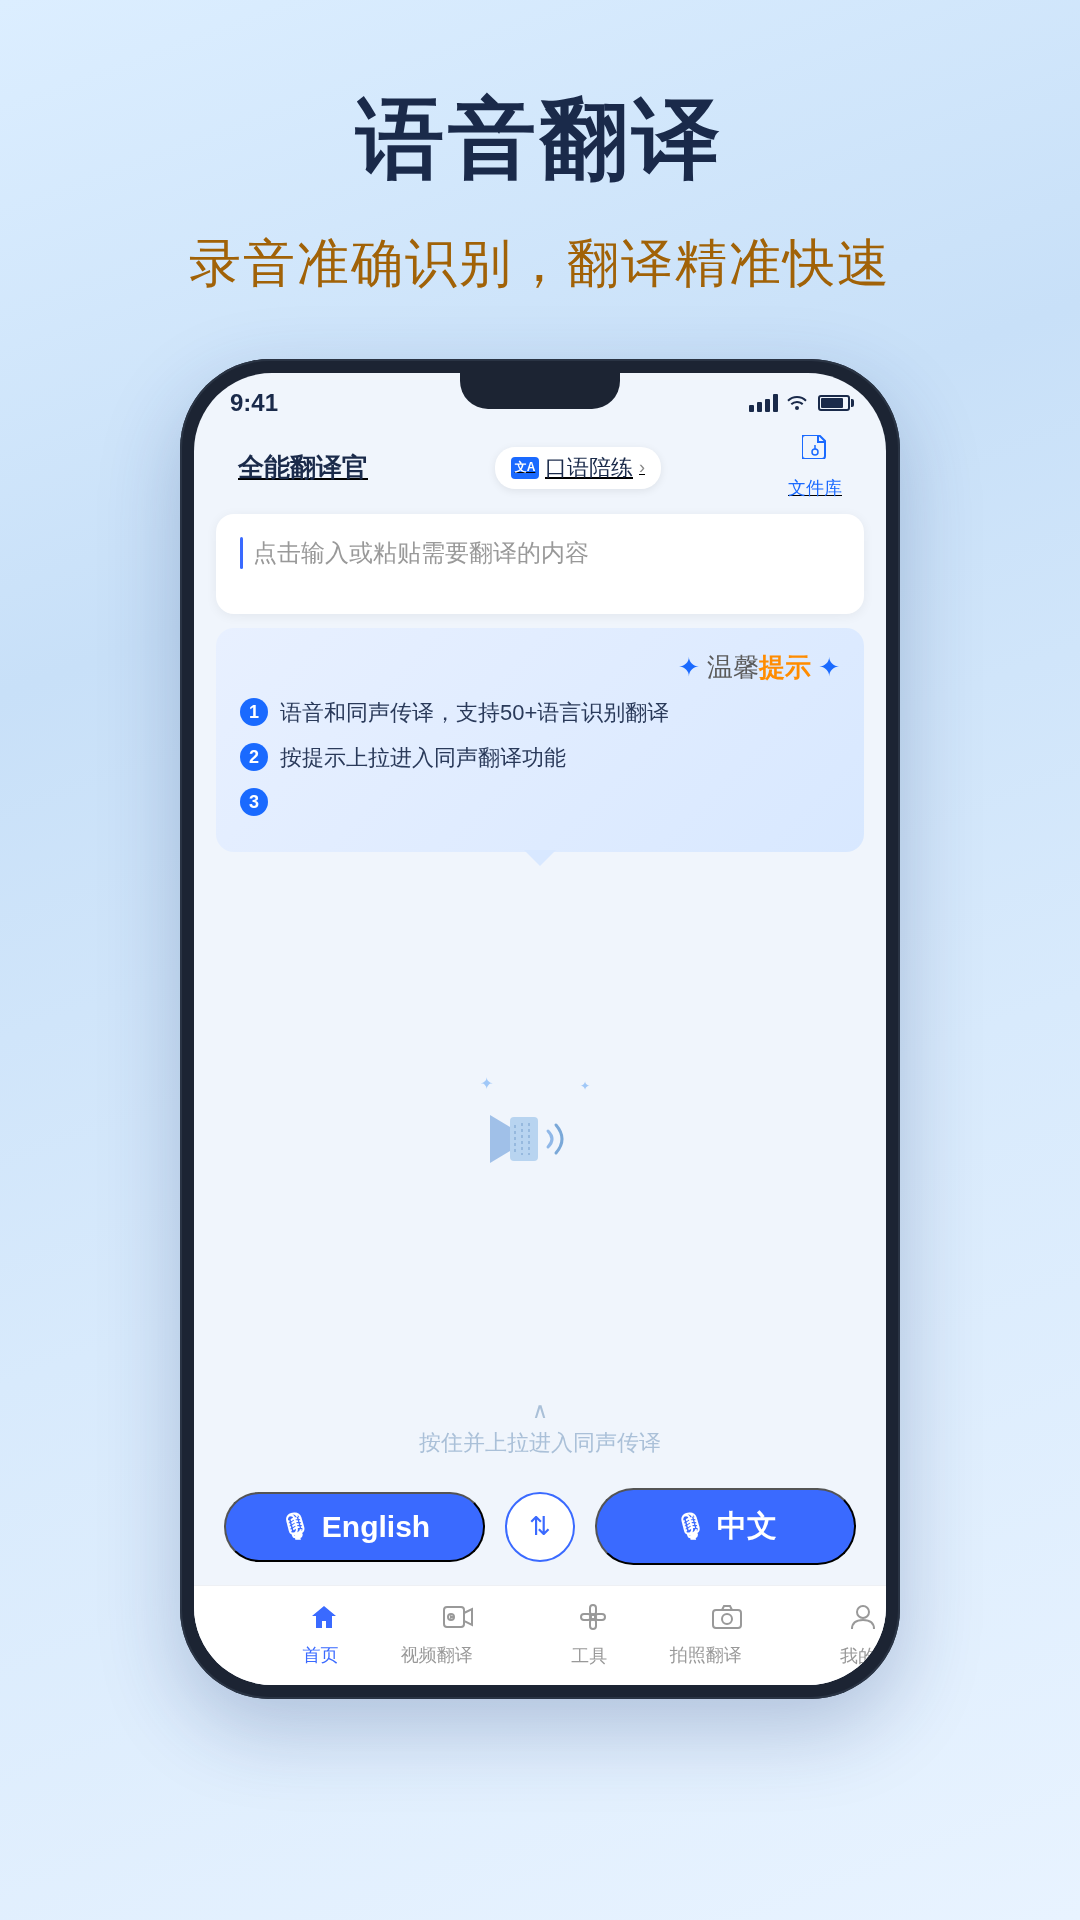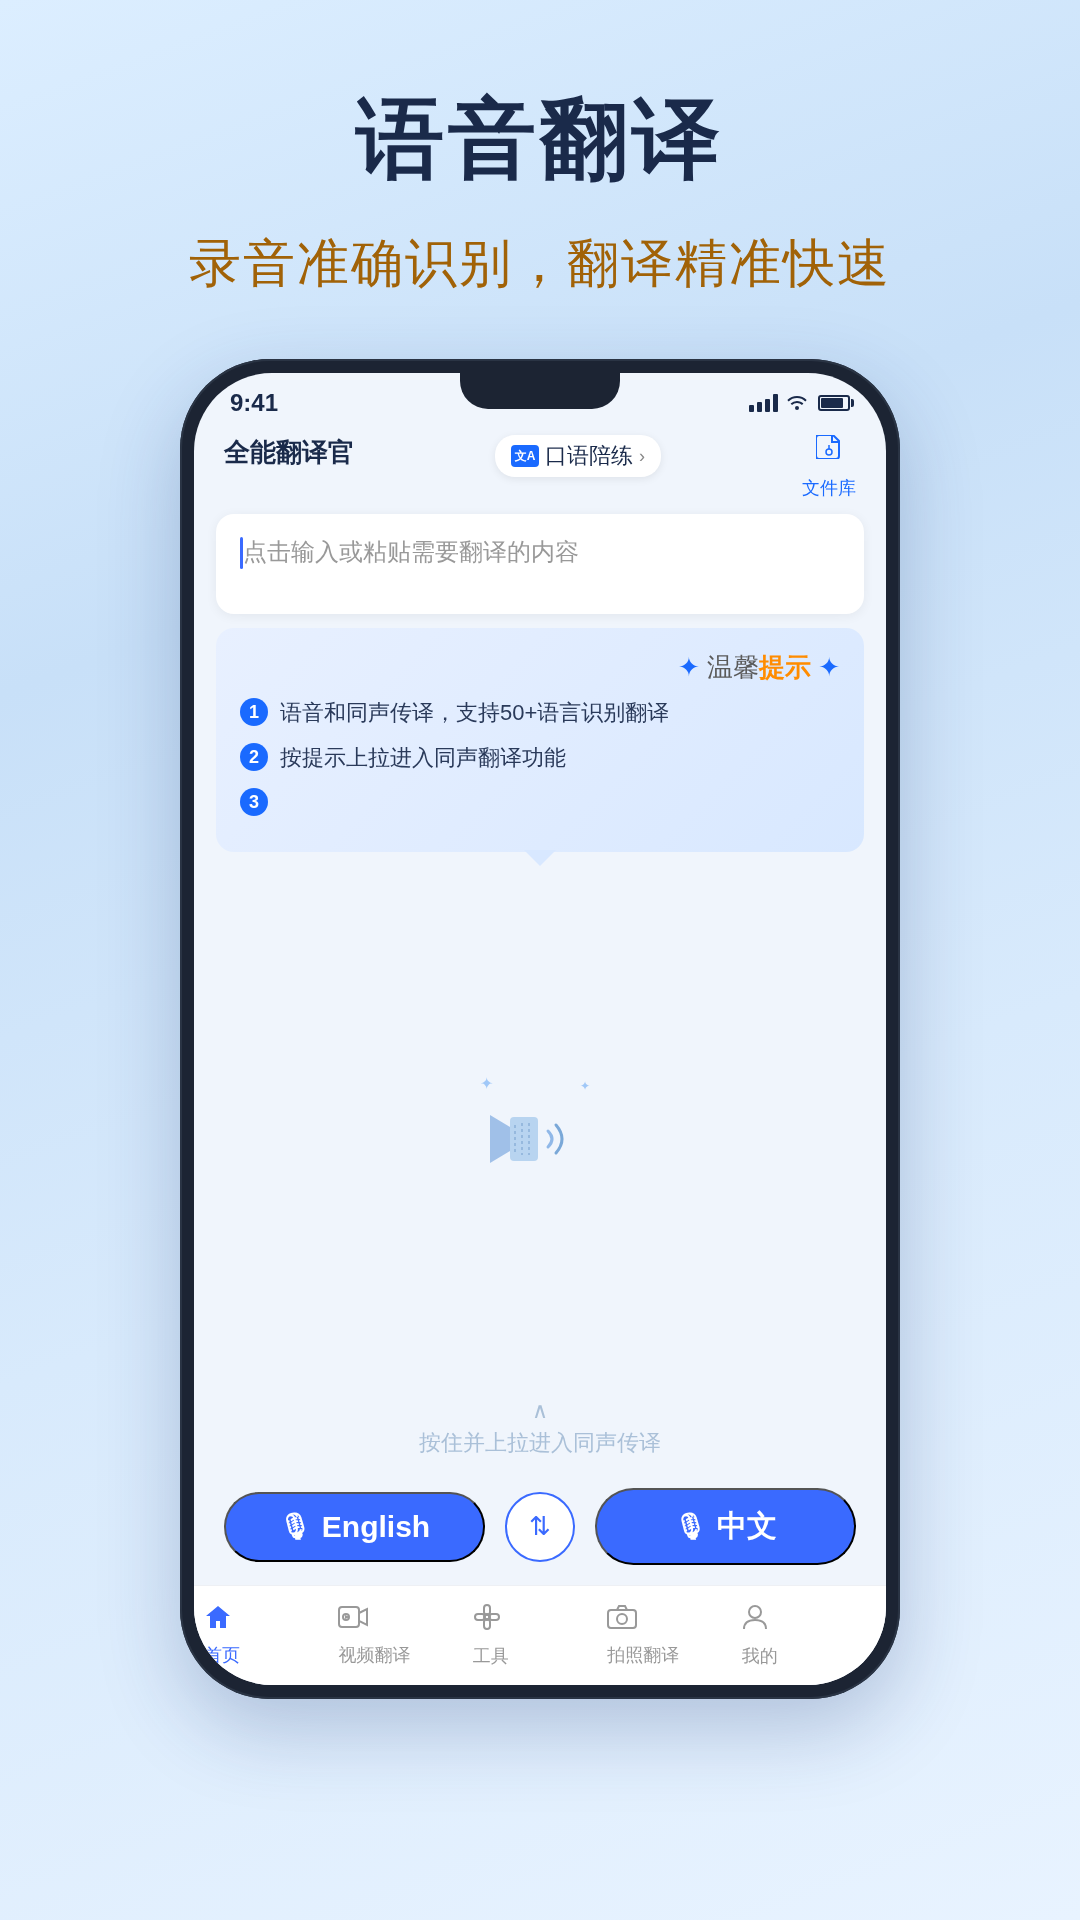--- a/index.html
+++ b/index.html
@@ -132,24 +132,25 @@
       top: 1px;
       bottom: 1px;
       width: 80%;
       background: #1a2a4a;
       border-radius: 1px;
     }
 
     
     .app-header {
       display: flex;
-      align-items: flex-start;
+      align-items: center;
       justify-content: space-between;
-      padding: 10px 30px 14px;
-      flex-shrink: 0;
+      padding: 10px 44px 14px;
+      flex-shrink: 0;
+      text-decoration: underline;
     }
     .app-title {
       font-size: 26px;
       font-weight: 700;
       color: #1a2a4a;
     }
     .app-header-middle {
       display: flex;
       align-items: center;
       gap: 6px;
@@ -200,21 +201,21 @@
       background: #fff;
       border-radius: 18px;
       padding: 22px 24px;
       min-height: 100px;
       flex-shrink: 0;
       box-shadow: 0 2px 12px rgba(0,0,0,0.06);
     }
     .input-cursor-line {
       display: flex;
       align-items: center;
-      font-family: Liberation Serif, serif;
+      gap: 10px;
     }
     .cursor-bar {
       width: 3px;
       height: 32px;
       background: #3a6aff;
       border-radius: 2px;
       flex-shrink: 0;
     }
     .input-placeholder {
       font-size: 24px;
@@ -360,21 +361,21 @@
       display: flex;
       align-items: center;
       justify-content: space-around;
       padding: 0 10px;
       flex-shrink: 0;
       border-top: 1px solid #eef0f4;
     }
     .nav-item {
       display: flex;
       flex-direction: column;
-      align-items: flex-start;
+      align-items: flex-end;
       gap: 6px;
       flex: 1;
     }
     .nav-icon {
       font-size: 28px;
     }
     .nav-label {
       font-size: 18px;
     }
     .nav-item.active .nav-icon,

